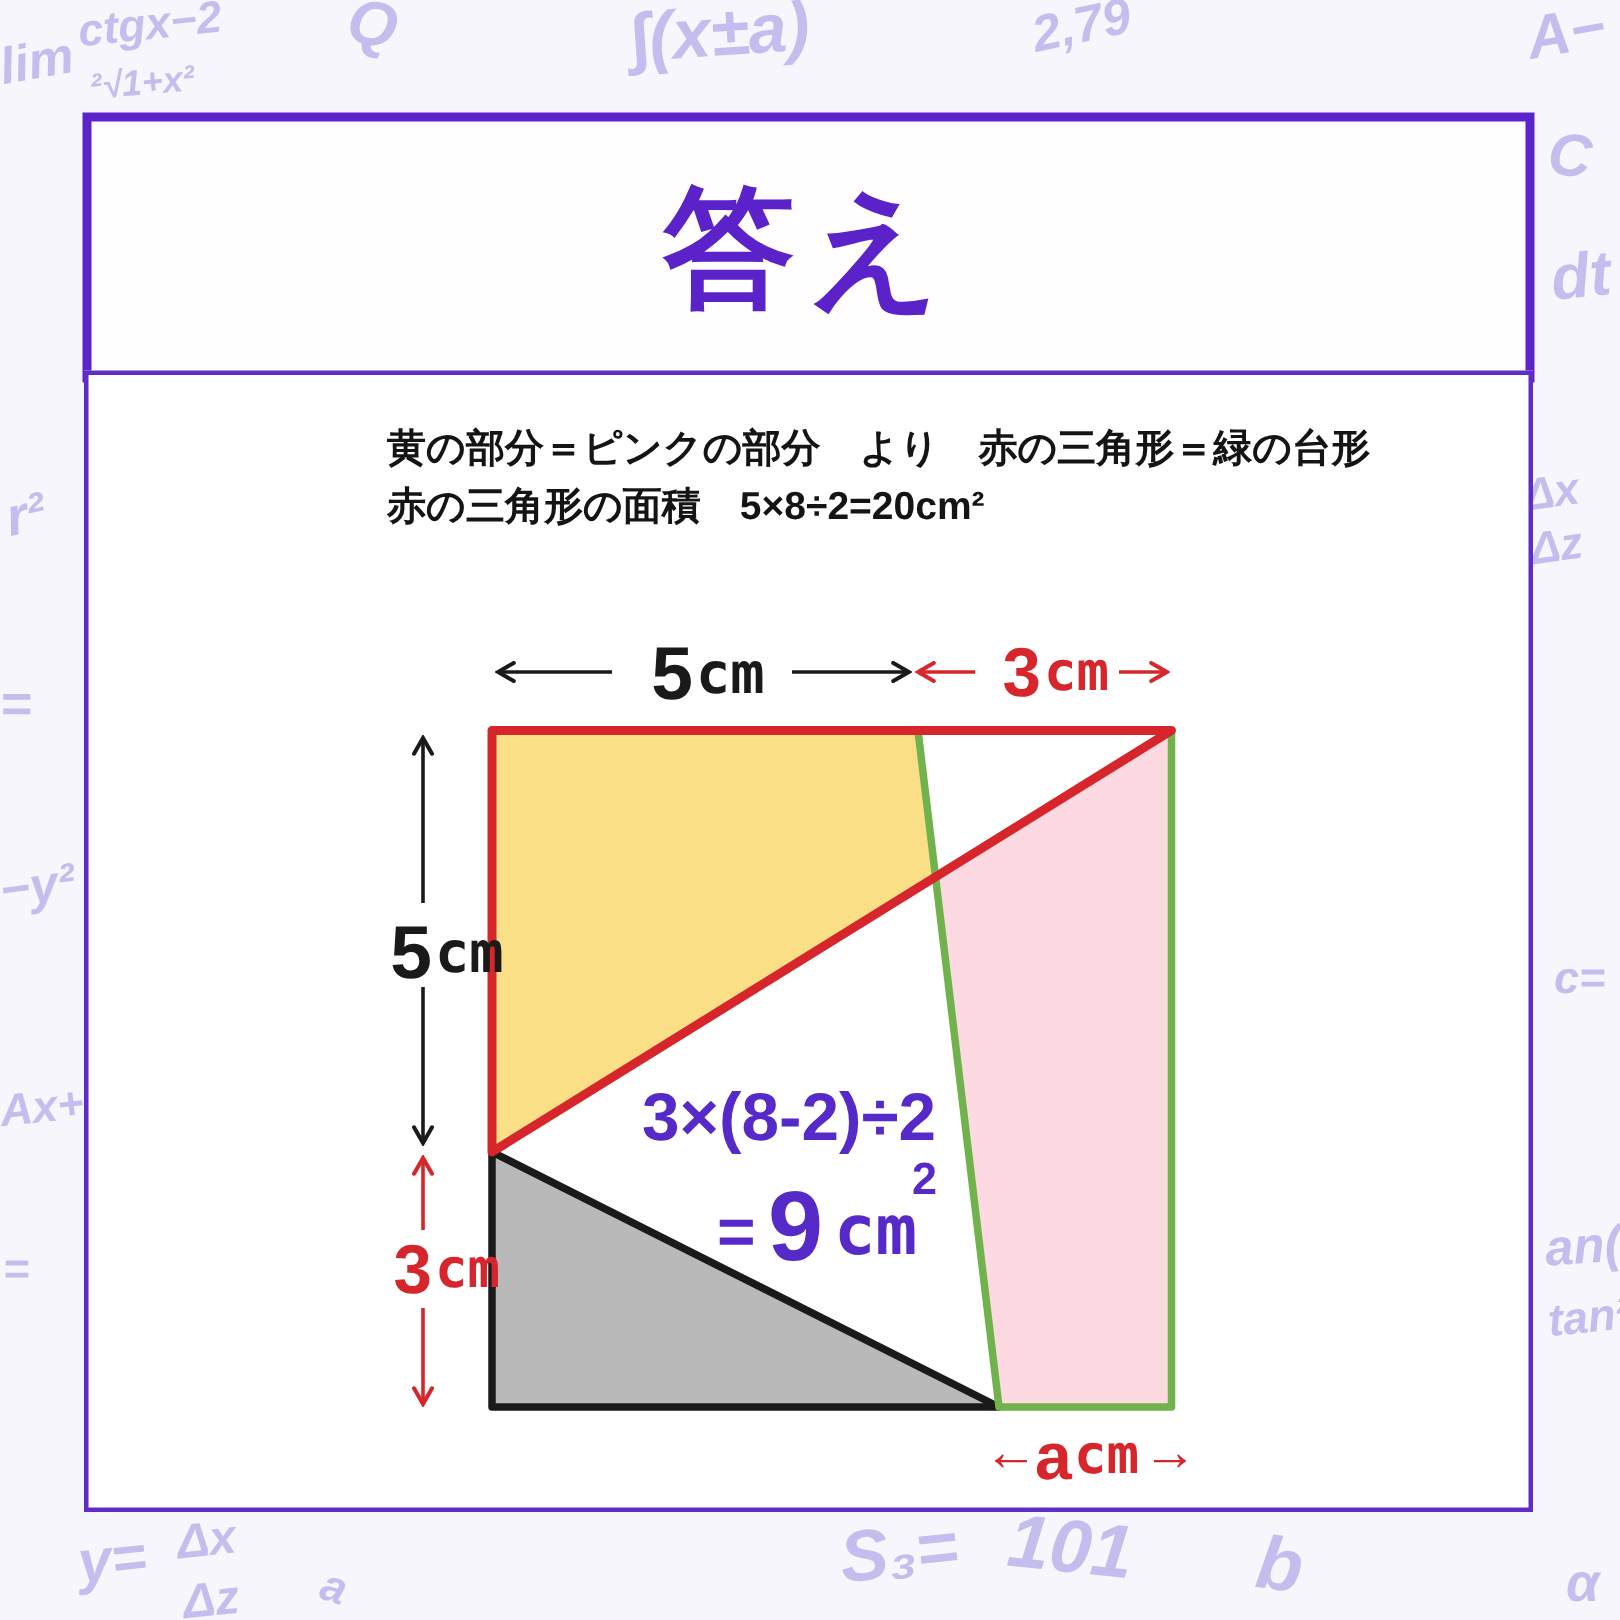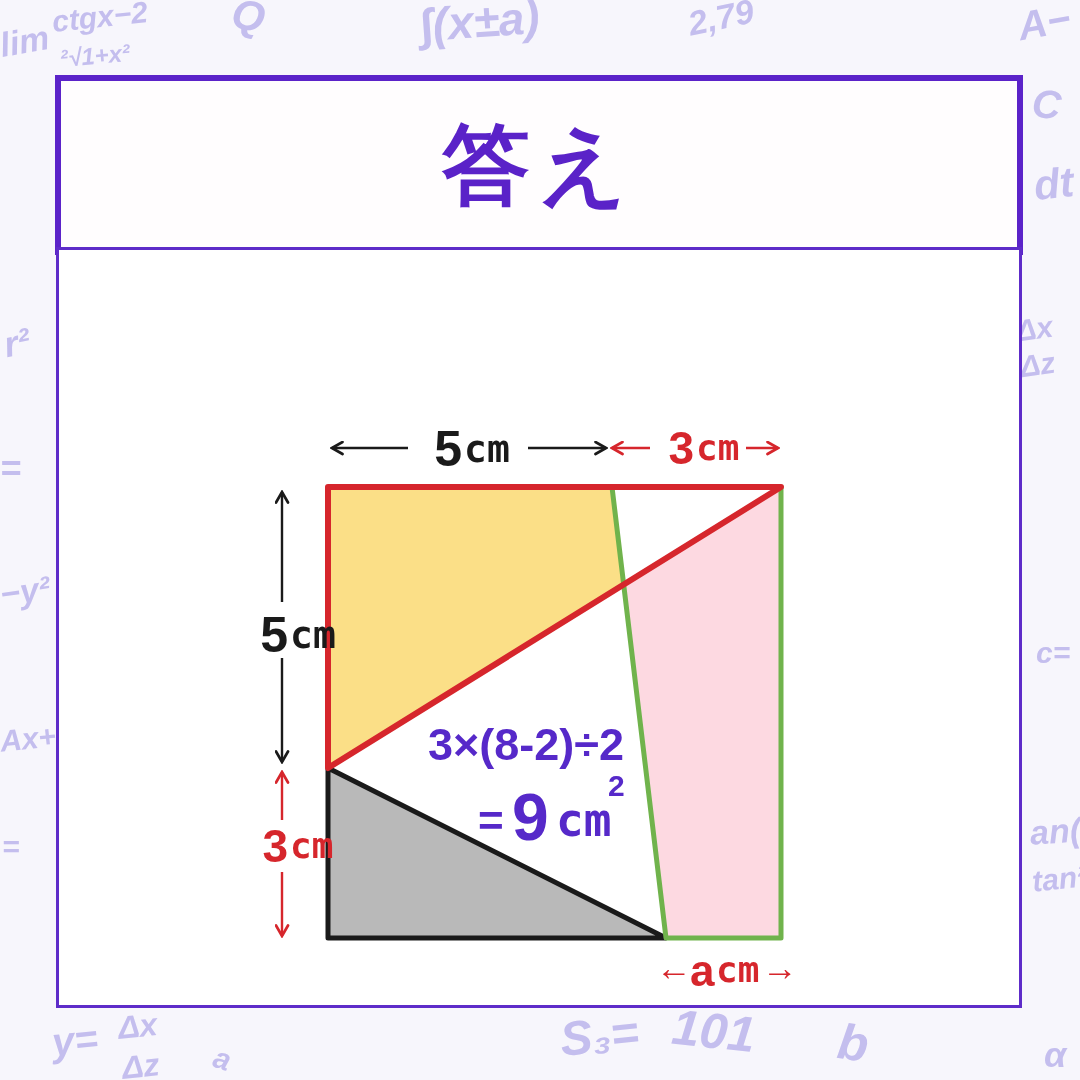--- a/index.html
+++ b/index.html
@@ -68,20 +68,22 @@
     <span class="bg-formula" style="left: 838px; top: 1014px; font-size: 50px; transform: rotate(8deg);">b</span>
     <span class="bg-formula" style="left: 1044px; top: 1034px; font-size: 36px; transform: rotate(0deg);">α</span>
   </div>
 
 <div class="title-box">
   <div class="title-text">答え</div>
 </div>
 
 <div class="content-box">
   <div class="explanation">
+    <div>黄の部分＝ピンクの部分　より　赤の三角形＝緑の台形</div>
+    <div>赤の三角形の面積　5×8÷2=20cm²</div>
   </div>
 </div>
 
 <svg class="diagram" width="1080" height="1080" viewBox="0 0 1080 1080">
   <defs>
     <marker id="mB" viewBox="0 0 10 10" refX="8.5" refY="5" markerWidth="15" markerHeight="15" markerUnits="userSpaceOnUse" orient="auto-start-reverse">
       <path d="M1.5,1 L8.5,5 L1.5,9" fill="none" stroke="#1a1a1a" stroke-width="1.8" stroke-linecap="round"></path>
     </marker>
     <marker id="mR" viewBox="0 0 10 10" refX="8.5" refY="5" markerWidth="15" markerHeight="15" markerUnits="userSpaceOnUse" orient="auto-start-reverse">
       <path d="M1.5,1 L8.5,5 L1.5,9" fill="none" stroke="#d6262c" stroke-width="1.8" stroke-linecap="round"></path>

